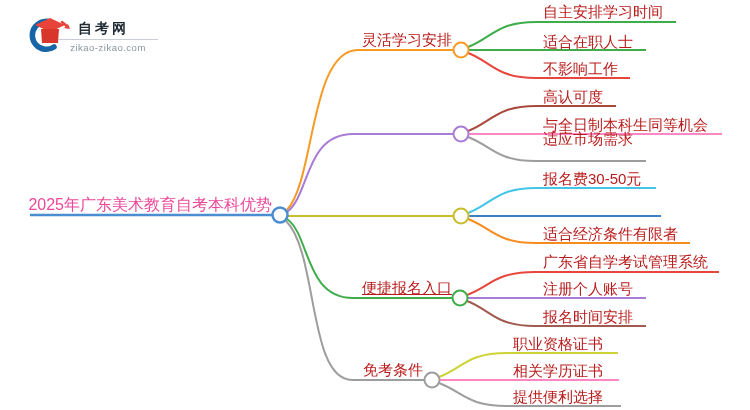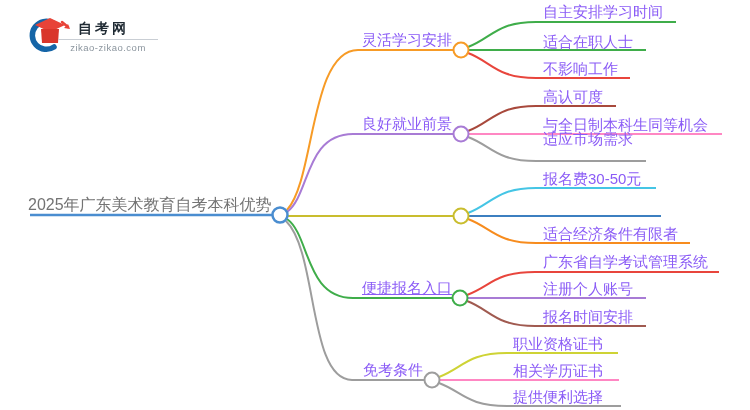--- a/index.html
+++ b/index.html
@@ -2,24 +2,24 @@
 <html><head>
 <meta charset="utf-8">
 <style>
   html,body{margin:0;padding:0;background:#fff;}
   #stage{
     position:relative;width:750px;height:410px;background:#ffffff;overflow:hidden;
     font-family:"Liberation Sans","DejaVu Sans",sans-serif;
   }
   #wires{position:absolute;left:0;top:0;width:750px;height:410px;}
   .lbl{
-    position:absolute;color:#8b5cf6;white-space:nowrap;line-height:1.15;
+    position:absolute;color:#b91c1c;white-space:nowrap;line-height:1.15;
     font-size:15px;
   }
-  .root-lbl{font-size:16px;color:#737373;}
+  .root-lbl{font-size:16px;text-align:right;color:#ec4899;}
   .branch-lbl{text-align:right;}
   
   #logo{position:absolute;left:24px;top:12px;width:150px;height:48px;}
   #logo-mark{position:absolute;left:0;top:4px;}
   #logo-title{position:absolute;left:54px;top:8px;font-size:14px;font-weight:bold;color:#1f2a33;letter-spacing:3px;}
   #logo-divider{position:absolute;left:34px;top:27px;width:100px;height:1px;background:#c9ced4;}
   #logo-domain{position:absolute;left:34px;top:30px;width:100px;text-align:center;font-size:9.5px;color:#8a949d;letter-spacing:.5px;}
 </style>
 </head>
 <body>
@@ -73,21 +73,20 @@
     <circle cx="461" cy="50" r="7.5" fill="#ffffff" stroke-width="2" stroke="#f79b26"></circle>
     <circle cx="461" cy="134" r="7.5" fill="#ffffff" stroke-width="2" stroke="#a87bd5"></circle>
     <circle cx="461" cy="216" r="7.5" fill="#ffffff" stroke-width="2" stroke="#c9bd2e"></circle>
     <circle cx="460" cy="298" r="7.5" fill="#ffffff" stroke-width="2" stroke="#3fad4a"></circle>
     <circle cx="432" cy="380" r="7.5" fill="#ffffff" stroke-width="2" stroke="#9d9d9d"></circle>
   </svg>
 
   <div class="lbl root-lbl" style="left:28px;top:196px;width:244px;">2025年广东美术教育自考本科优势</div>
 
   <div class="lbl branch-lbl" style="left:332px;top:31px;width:120px;">灵活学习安排</div>
-  <div class="lbl branch-lbl" style="left:332px;top:115px;width:120px;">良好就业前景</div>
   <div class="lbl branch-lbl" style="left:332px;top:279px;width:120px;text-decoration:underline;">便捷报名入口</div>
   <div class="lbl branch-lbl" style="left:303px;top:361px;width:120px;">免考条件</div>
 
   <div class="lbl" style="left:543px;top:3px;">自主安排学习时间</div>
   <div class="lbl" style="left:543px;top:33px;">适合在职人士</div>
   <div class="lbl" style="left:543px;top:60px;">不影响工作</div>
 
   <div class="lbl" style="left:543px;top:88px;">高认可度</div>
   <div class="lbl" style="left:543px;top:116px;">与全日制本科生同等机会</div>
   <div class="lbl" style="left:543px;top:130px;">适应市场需求</div>

